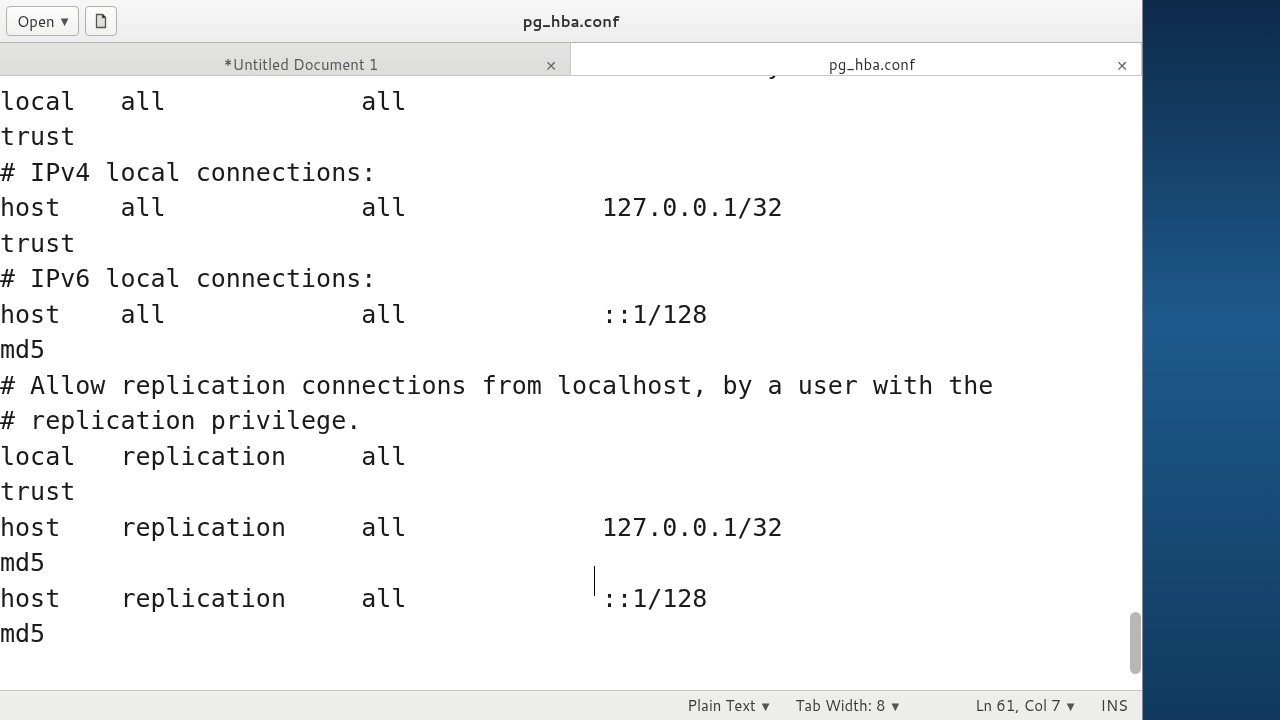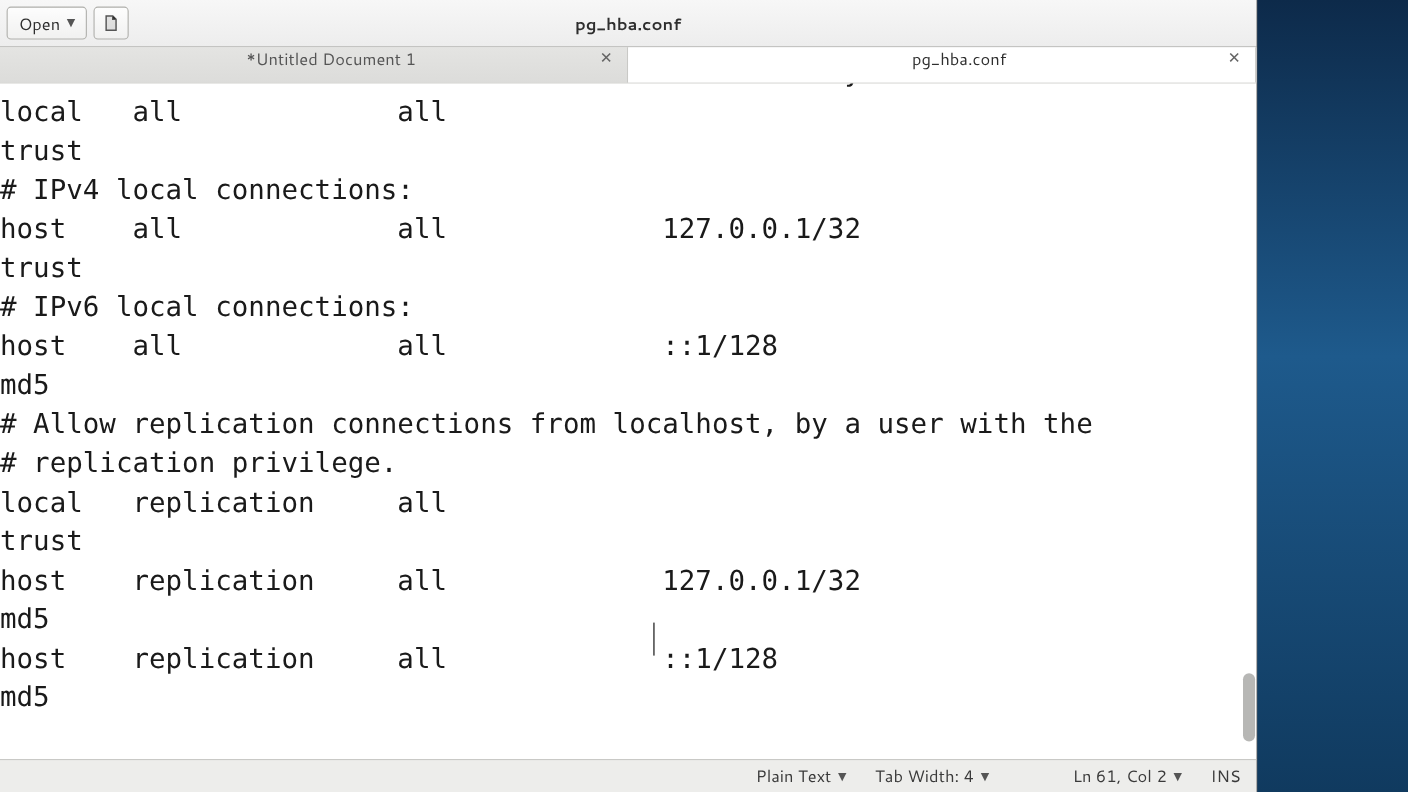--- a/index.html
+++ b/index.html
@@ -15,21 +15,21 @@
   .chev { font-size: 10px; color: #555; }
   .icon-btn { width: 32px; padding: 0; }
   .hb-center { position: absolute; left: 0; right: 0; text-align: center; pointer-events: none; }
   .title-main { font-size: 15px; font-weight: 700; color: #2e2e2e; }
   .title-sub { font-size: 13px; color: #7a7a78; margin-top: -1px; }
   .hb-right { margin-left: auto; display: flex; align-items: center; gap: 6px; }
   .win-ctrls { display: flex; gap: 6px; margin-left: 4px; }
   .win-circle { width: 22px; height: 22px; border-radius: 50%; background: linear-gradient(to bottom,#f5f5f4,#e6e6e4); border: 1px solid #b0b0ac; display: flex; align-items: center; justify-content: center; font-size: 11px; color: #3a3a3a; cursor: pointer; }
   
   .tabbar { height: 33px; display: flex; border-bottom: 1px solid #c9c9c6; background: #e9e9e7; }
-  .tab { flex: 1; display: flex; align-items: flex-start; justify-content: center; position: relative; font-size: 15px; border-right: 1px solid #c9c9c6; padding-left: 32px; }
+  .tab { flex: 1; display: flex; align-items: flex-end; justify-content: center; position: relative; font-size: 15px; border-right: 1px solid #c9c9c6; padding-left: 32px; }
   .tab.inactive { background: linear-gradient(to bottom,#e4e4e2,#dcdcda); color: #555; }
   .tab.active { background: #fff; color: #2e2e2e; font-weight: 500; }
   .tab .close { position: absolute; right: 10px; width: 18px; height: 18px; display: flex; align-items: center; justify-content: center; font-size: 14px; color: #666; cursor: pointer; border-radius: 3px; }
   
   .editor-wrap { flex: 1; position: relative; overflow: hidden; background: #fff; }
   .editor { position: absolute; inset: 0; padding: 0 0 16px 0; font-family: "DejaVu Sans Mono","Liberation Mono",monospace; font-size: 25px; line-height: 35.5px; color: #1a1a1a; white-space: pre; overflow: hidden; }
   .scrollbar-v { position: absolute; right: 0; top: 0; bottom: 0; width: 13px; background: transparent; }
   .thumb { position: absolute; right: 1px; width: 11px; background: #b7b7b5; border-radius: 6px; }
   .caret { position: absolute; width: 1px; height: 30px; background: #000; }
   
@@ -100,26 +100,26 @@
       <div class="thumb" style="top:536px; height:62px;"></div>
     </div>
   </div>
 
   <div class="statusbar">
     <div class="status-item">
       <span>Plain Text</span>
       <span class="status-chev">▼</span>
     </div>
     <div class="status-item">
-      <span>Tab Width: 4</span>
+      <span>Tab Width: 8</span>
       <span class="status-chev">▼</span>
     </div>
     <div class="status-spacer"></div>
     <div class="status-item">
-      <span>Ln 61, Col 2</span>
+      <span>Ln 61, Col 7</span>
       <span class="status-chev">▼</span>
     </div>
     <div class="status-item">
       <span>INS</span>
     </div>
   </div>
 
 </div>
 
 <div class="desktop-strip"></div>

